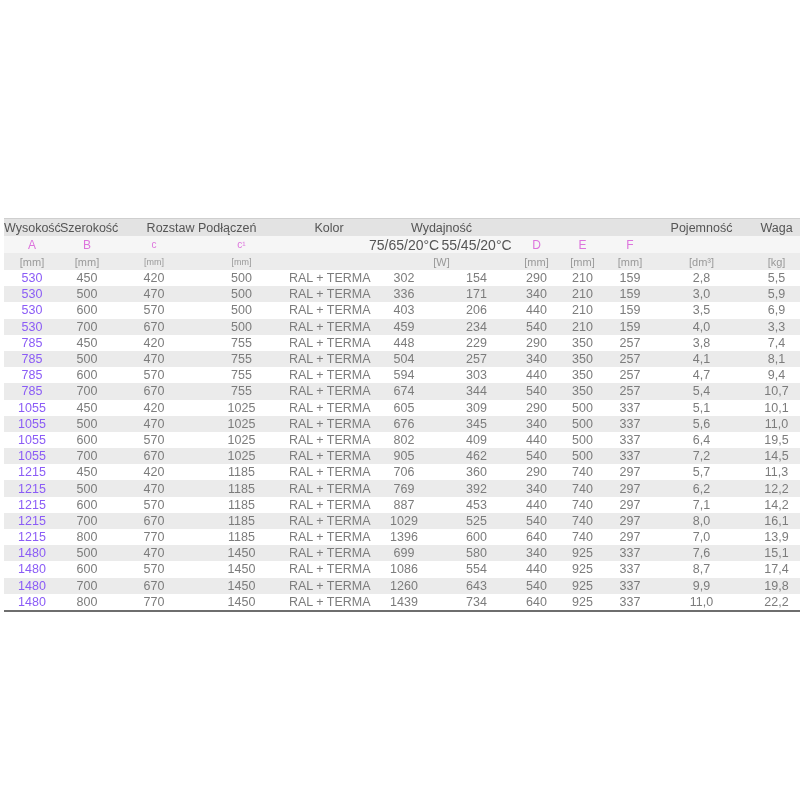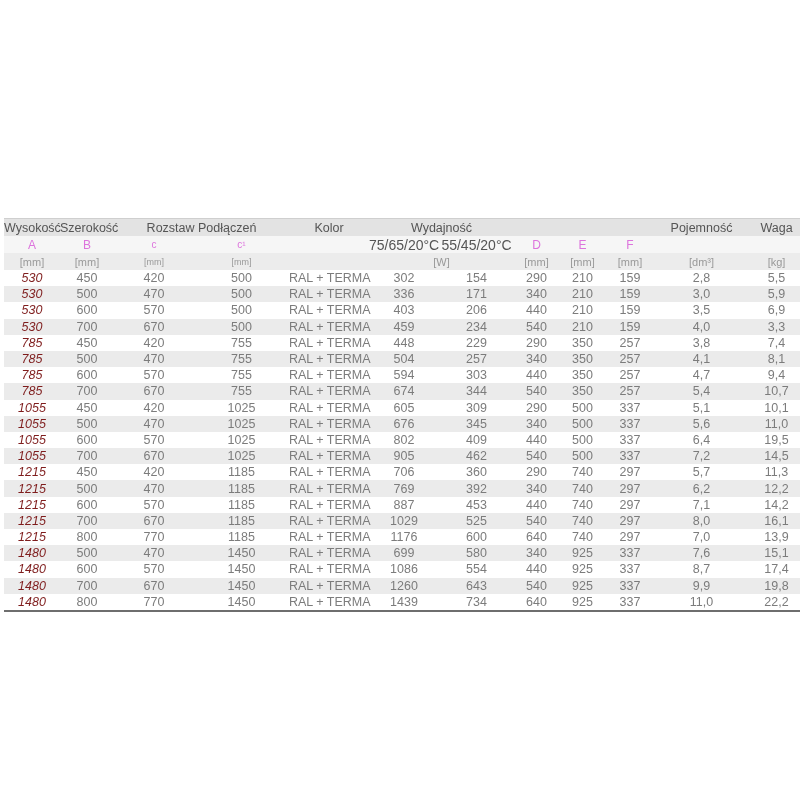--- a/index.html
+++ b/index.html
@@ -63,21 +63,21 @@
   tr.unit-row th.unit-sm { font-size: 9px; }
   
   tbody td {
     height: 16.19px;
     font-size: 12.5px;
     color: #7c7c7c;
     line-height: 16px;
   }
   tbody tr:nth-child(even) { background: #ebebeb; }
   tbody tr:nth-child(odd)  { background: #ffffff; }
-  tbody td.first-col { color: #7f1d1d; font-style: italic; }
+  tbody td.first-col { color: #8b5cf6; }
   tbody tr:last-child td { border-bottom: 2px solid #6e6e6e; }
 </style>
 </head>
 <body>
 
 <div class="page">
   <table class="spec">
     <colgroup>
       <col style="width:56px">
         <col style="width:54px">
@@ -355,21 +355,21 @@
           <td>297</td>
           <td>8,0</td>
           <td>16,1</td>
         </tr>
         <tr>
           <td class="first-col">1215</td>
           <td>800</td>
           <td>770</td>
           <td>1185</td>
           <td>RAL + TERMA</td>
-          <td>1176</td>
+          <td>1396</td>
           <td>600</td>
           <td>640</td>
           <td>740</td>
           <td>297</td>
           <td>7,0</td>
           <td>13,9</td>
         </tr>
         <tr>
           <td class="first-col">1480</td>
           <td>500</td>

